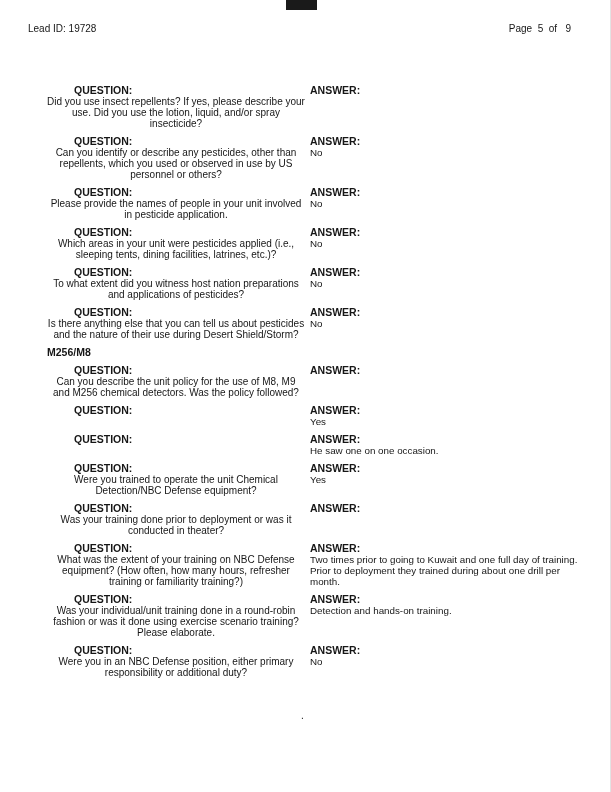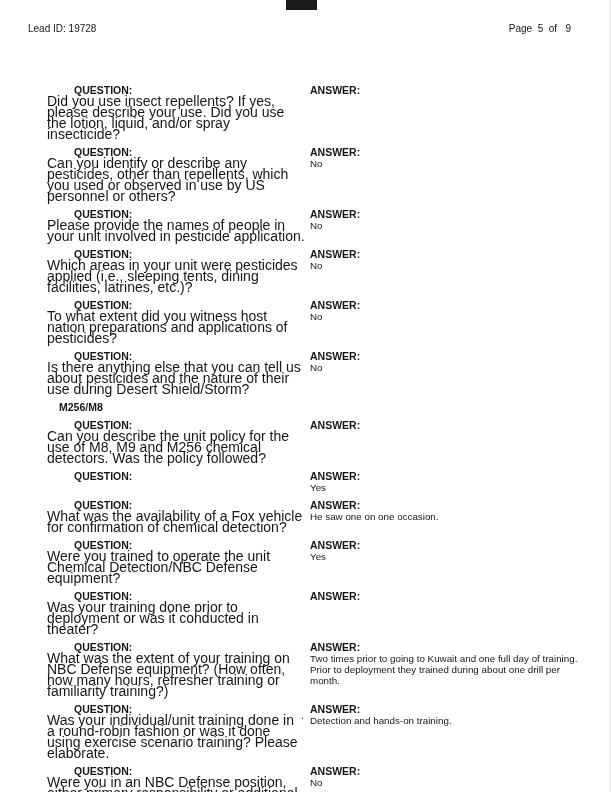--- a/index.html
+++ b/index.html
@@ -56,36 +56,37 @@
 
   .qa-label {
     font-weight: bold;
     font-size: 10.5px;
     line-height: 12px;
   }
 
   .q-label { padding-left: 27px; }
 
   .q-text {
-    font-size: 14px;
+    font-size: 10px;
     line-height: 11px;
     width: 258px;
+    text-align: center;
   }
 
   .a-text {
     font-size: 9.8px;
     line-height: 11px;
     padding-right: 2px;
   }
 
   .section-heading {
     font-weight: bold;
     font-size: 10.5px;
     line-height: 12px;
-    margin: 1px 0 6px 12px;
+    margin: 1px 0 6px 0;
   }
 
   .stray {
     position: absolute;
     left: 301px;
     top: 710px;
     font-size: 10px;
   }
 </style>
 </head>
@@ -172,21 +173,20 @@
       <div class="qa-label q-label">QUESTION:</div>
     </div>
     <div class="a-cell">
       <div class="qa-label">ANSWER:</div>
       <div class="a-text">Yes</div>
     </div>
   </div>
       <div class="qa-row">
     <div class="q-cell">
       <div class="qa-label q-label">QUESTION:</div>
-      <div class="q-text">What was the availability of a Fox vehicle for confirmation of chemical detection?</div>
     </div>
     <div class="a-cell">
       <div class="qa-label">ANSWER:</div>
       <div class="a-text">He saw one on one occasion.</div>
     </div>
   </div>
       <div class="qa-row">
     <div class="q-cell">
       <div class="qa-label q-label">QUESTION:</div>
       <div class="q-text">Were you trained to operate the unit Chemical Detection/NBC Defense equipment?</div>

